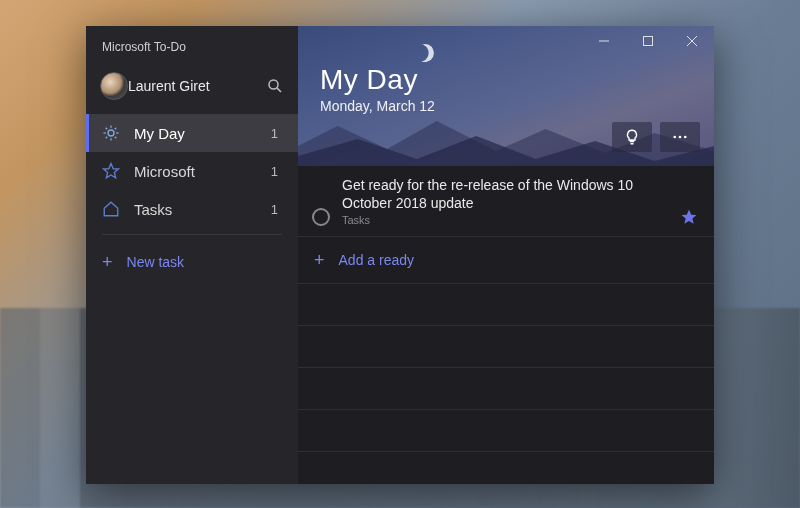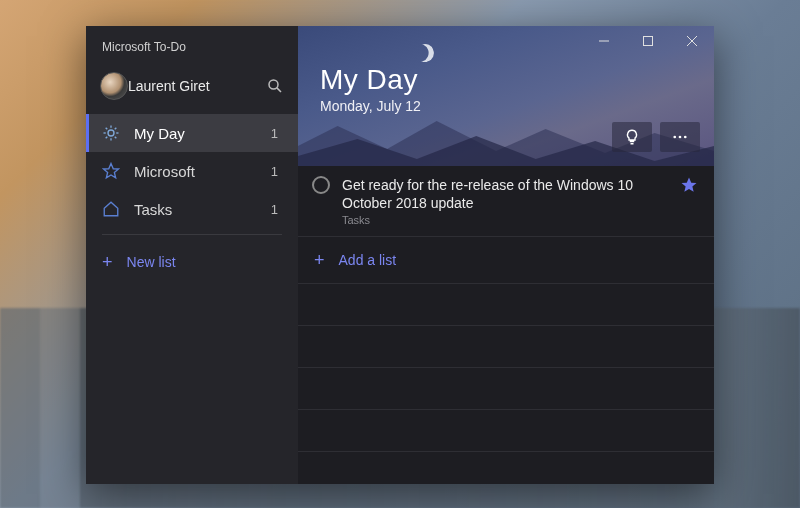--- a/index.html
+++ b/index.html
@@ -100,21 +100,21 @@
 .hero-actions {
   position: absolute; right: 14px; bottom: 14px; display: flex; gap: 8px;
 }
 .hero-btn {
   width: 40px; height: 30px; background: rgba(40,40,60,0.55);
   display: flex; align-items: center; justify-content: center;
   cursor: pointer; color: #fff; border-radius: 2px;
 }
 .tasks { flex: 1; overflow: hidden; }
 .task-row {
-  display: flex; align-items: flex-start;
+  display: flex; align-items: flex-end;
   padding: 10px 16px 10px 14px;
   border-bottom: 1px solid #2e2e34;
   gap: 12px;
 }
 .task-radio {
   width: 18px; height: 18px; border: 2px solid #888; border-radius: 50%;
   flex-shrink: 0; cursor: pointer;
 }
 .task-body { flex: 1; }
 .task-title { color: #eaeaea; font-size: 14px; line-height: 1.3; }
@@ -184,21 +184,21 @@
           </svg>
       </span>
       <span class="list-label">Tasks</span>
       <span class="list-count">1</span>
     </div>
 
     <div class="divider"></div>
 
     <div class="new-list">
       <span class="plus-icon">+</span>
-      <span>New list</span>
+      <span>New task</span>
     </div>
   </div>
 
   <div class="main">
     <div class="titlebar">
       <div class="win-btn">
         <svg width="10" height="10" viewBox="0 0 10 10">
             <line x1="0" y1="5" x2="10" y2="5" stroke="currentColor" stroke-width="1"></line>
           </svg>
       </div>
@@ -217,21 +217,21 @@
 
     <div class="hero">
       <div class="moon"></div>
       <div class="mountains">
         <svg viewBox="0 0 420 55" preserveAspectRatio="none">
           <path d="M0,55 L0,35 L40,15 L90,38 L140,10 L200,40 L250,18 L310,42 L360,22 L420,40 L420,55 Z" fill="rgba(45,50,85,0.55)"></path>
           <path d="M0,55 L0,45 L60,28 L120,48 L180,25 L240,48 L300,30 L360,50 L420,35 L420,55 Z" fill="rgba(35,38,70,0.7)"></path>
         </svg>
       </div>
       <h1>My Day</h1>
-      <div class="date">Monday, July 12</div>
+      <div class="date">Monday, March 12</div>
       <div class="hero-actions">
         <div class="hero-btn">
           <svg viewBox="0 0 24 24" width="18" height="18" fill="none" stroke="currentColor" stroke-width="1.8">
               <path d="M9 18h6M10 21h4M12 3a6 6 0 0 0-4 10.5V16h8v-2.5A6 6 0 0 0 12 3z"></path>
             </svg>
         </div>
         <div class="hero-btn">
           <svg viewBox="0 0 24 24" width="18" height="18" fill="currentColor">
               <circle cx="5" cy="12" r="1.8"></circle>
               <circle cx="12" cy="12" r="1.8"></circle>
@@ -250,21 +250,21 @@
         </div>
         <div class="task-star">
           <svg viewBox="0 0 24 24" width="18" height="18" fill="currentColor">
               <polygon points="12,2 15,9 22,9.3 16.5,14 18.2,21 12,17.3 5.8,21 7.5,14 2,9.3 9,9"></polygon>
             </svg>
         </div>
       </div>
 
       <div class="add-task-row">
         <span class="plus-icon">+</span>
-        <span>Add a list</span>
+        <span>Add a ready</span>
       </div>
 
       <div class="empty-row"></div>
       <div class="empty-row"></div>
       <div class="empty-row"></div>
       <div class="empty-row"></div>
       <div class="empty-row"></div>
     </div>
   </div>
 </div>

